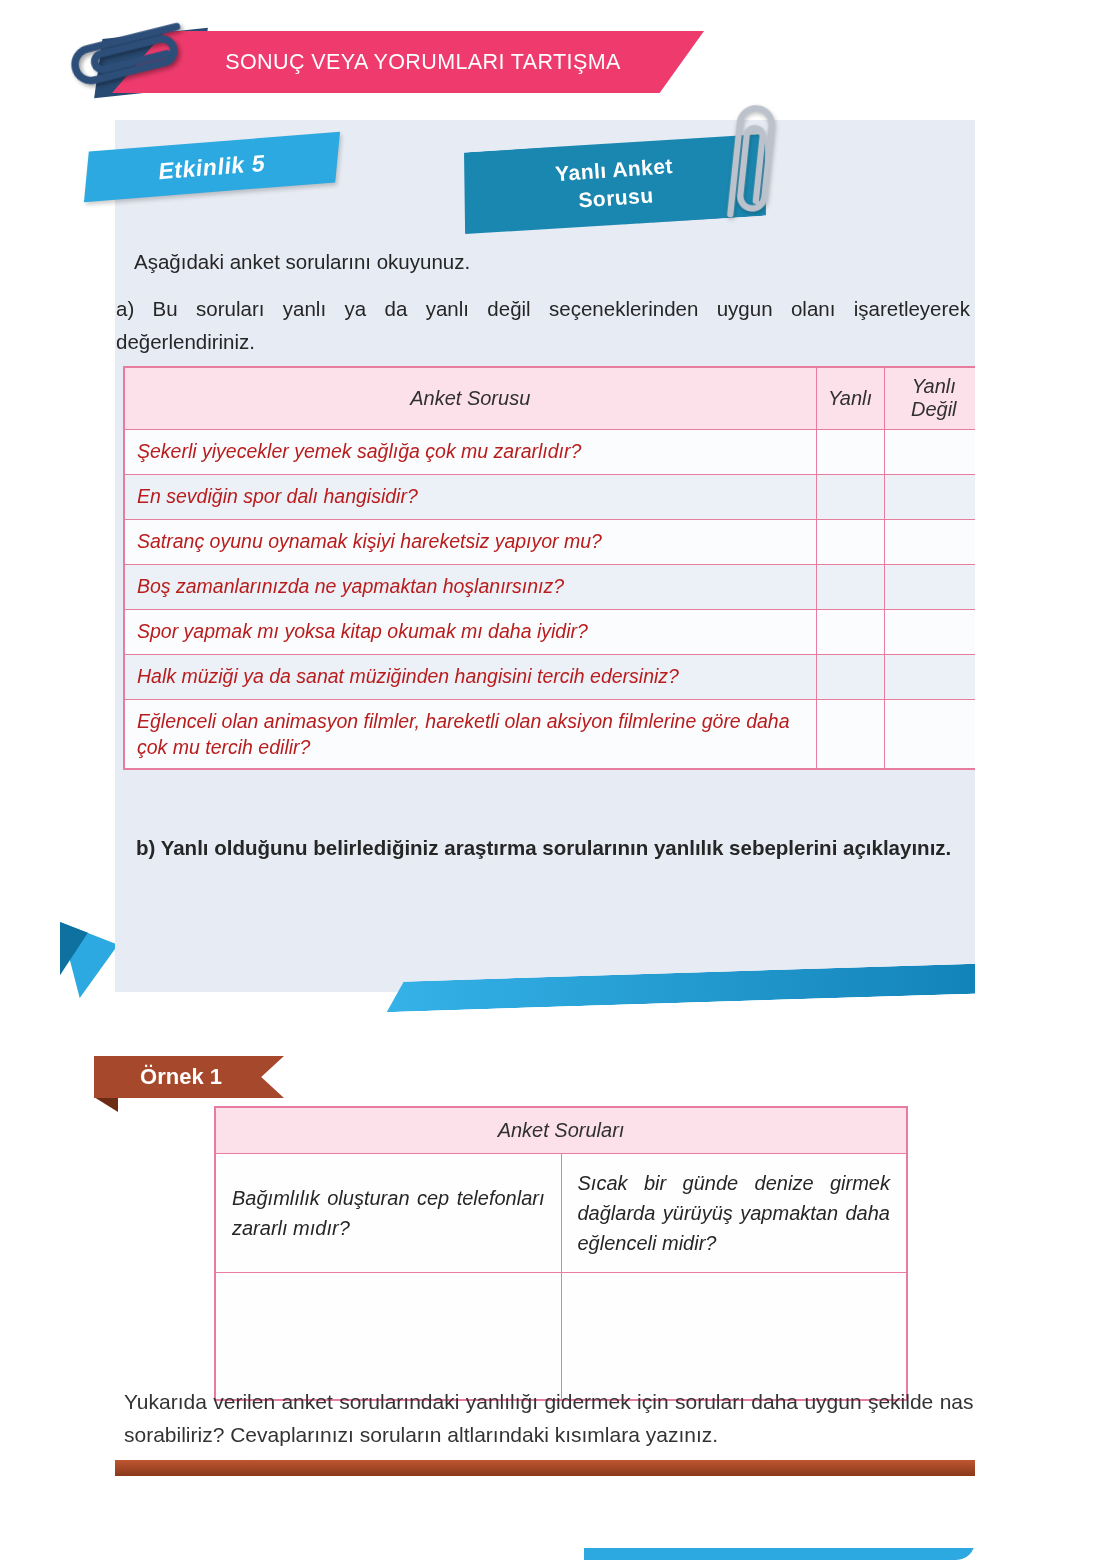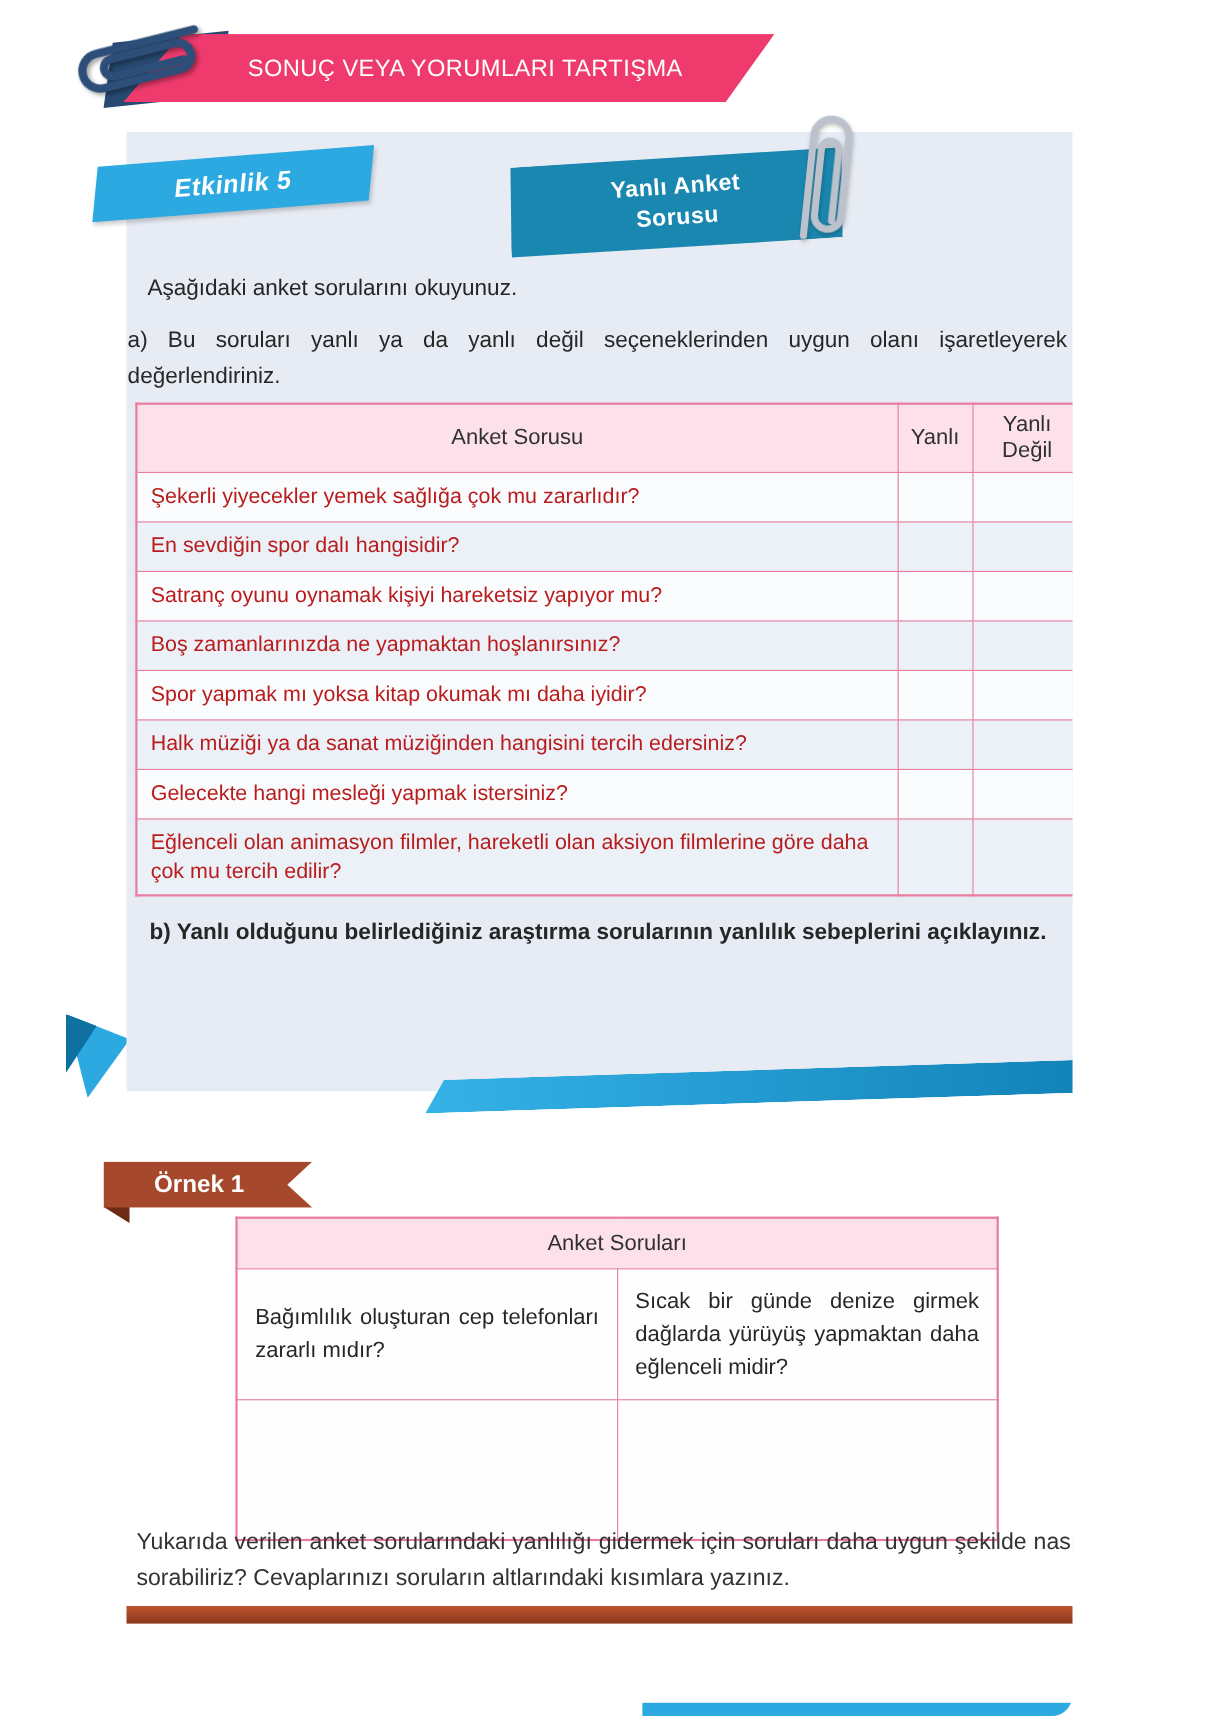--- a/index.html
+++ b/index.html
@@ -75,21 +75,21 @@
   
   .intro  { position: absolute; left: 134px; top: 250px; z-index: 2;
             font-size: 20.5px; color: #262626; }
   .inst-a { position: absolute; left: 116px; top: 293px; width: 854px; z-index: 2;
             font-size: 20.5px; color: #262626; line-height: 1.6; text-align: justify; }
   .inst-b { position: absolute; left: 136px; top: 836px; width: 848px; z-index: 2;
             font-size: 20.5px; color: #262626; font-weight: bold; }
 
   
   .survey-wrap { position: absolute; left: 123px; top: 366px; width: 860px; z-index: 2; }
-  table { border-collapse: collapse; table-layout: fixed; width: 100%; }
+  table { border-collapse: collapse; table-layout: fixed; width: 100%; font-style: italic; }
   .survey-table { border: 2.5px solid #e87c9f; }
   .survey-table th, .survey-table td { border: 1.5px solid #e87c9f; }
   .survey-table th {
     background: #fce1eb; font-weight: normal; font-size: 20px; color: #303030;
     height: 62px; text-align: center; padding: 4px;
   }
   .survey-table td { height: 45px; }
   .survey-table td.q { padding: 8px 12px; font-size: 19.5px; color: #b91c1c; line-height: 1.35; }
   .survey-table tbody tr:nth-child(odd)  { background: #fbfcfe; }
   .survey-table tbody tr:nth-child(even) { background: #ecf0f7; }
@@ -221,25 +221,20 @@
           <td class="q">Spor yapmak mı yoksa kitap okumak mı daha iyidir?</td>
           <td></td>
           <td></td>
         </tr>
         <tr>
           <td class="q">Halk müziği ya da sanat müziğinden hangisini tercih edersiniz?</td>
           <td></td>
           <td></td>
         </tr>
         <tr>
-          <td class="q">Gelecekte hangi mesleği yapmak istersiniz?</td>
-          <td></td>
-          <td></td>
-        </tr>
-        <tr>
           <td class="q">Eğlenceli olan animasyon filmler, hareketli olan aksiyon filmlerine göre daha çok mu tercih edilir?</td>
           <td></td>
           <td></td>
         </tr>
       </tbody>
     </table>
   </div>
 
   <p class="inst-b">b) Yanlı olduğunu belirlediğiniz araştırma sorularının yanlılık sebeplerini açıklayınız.</p>
 

